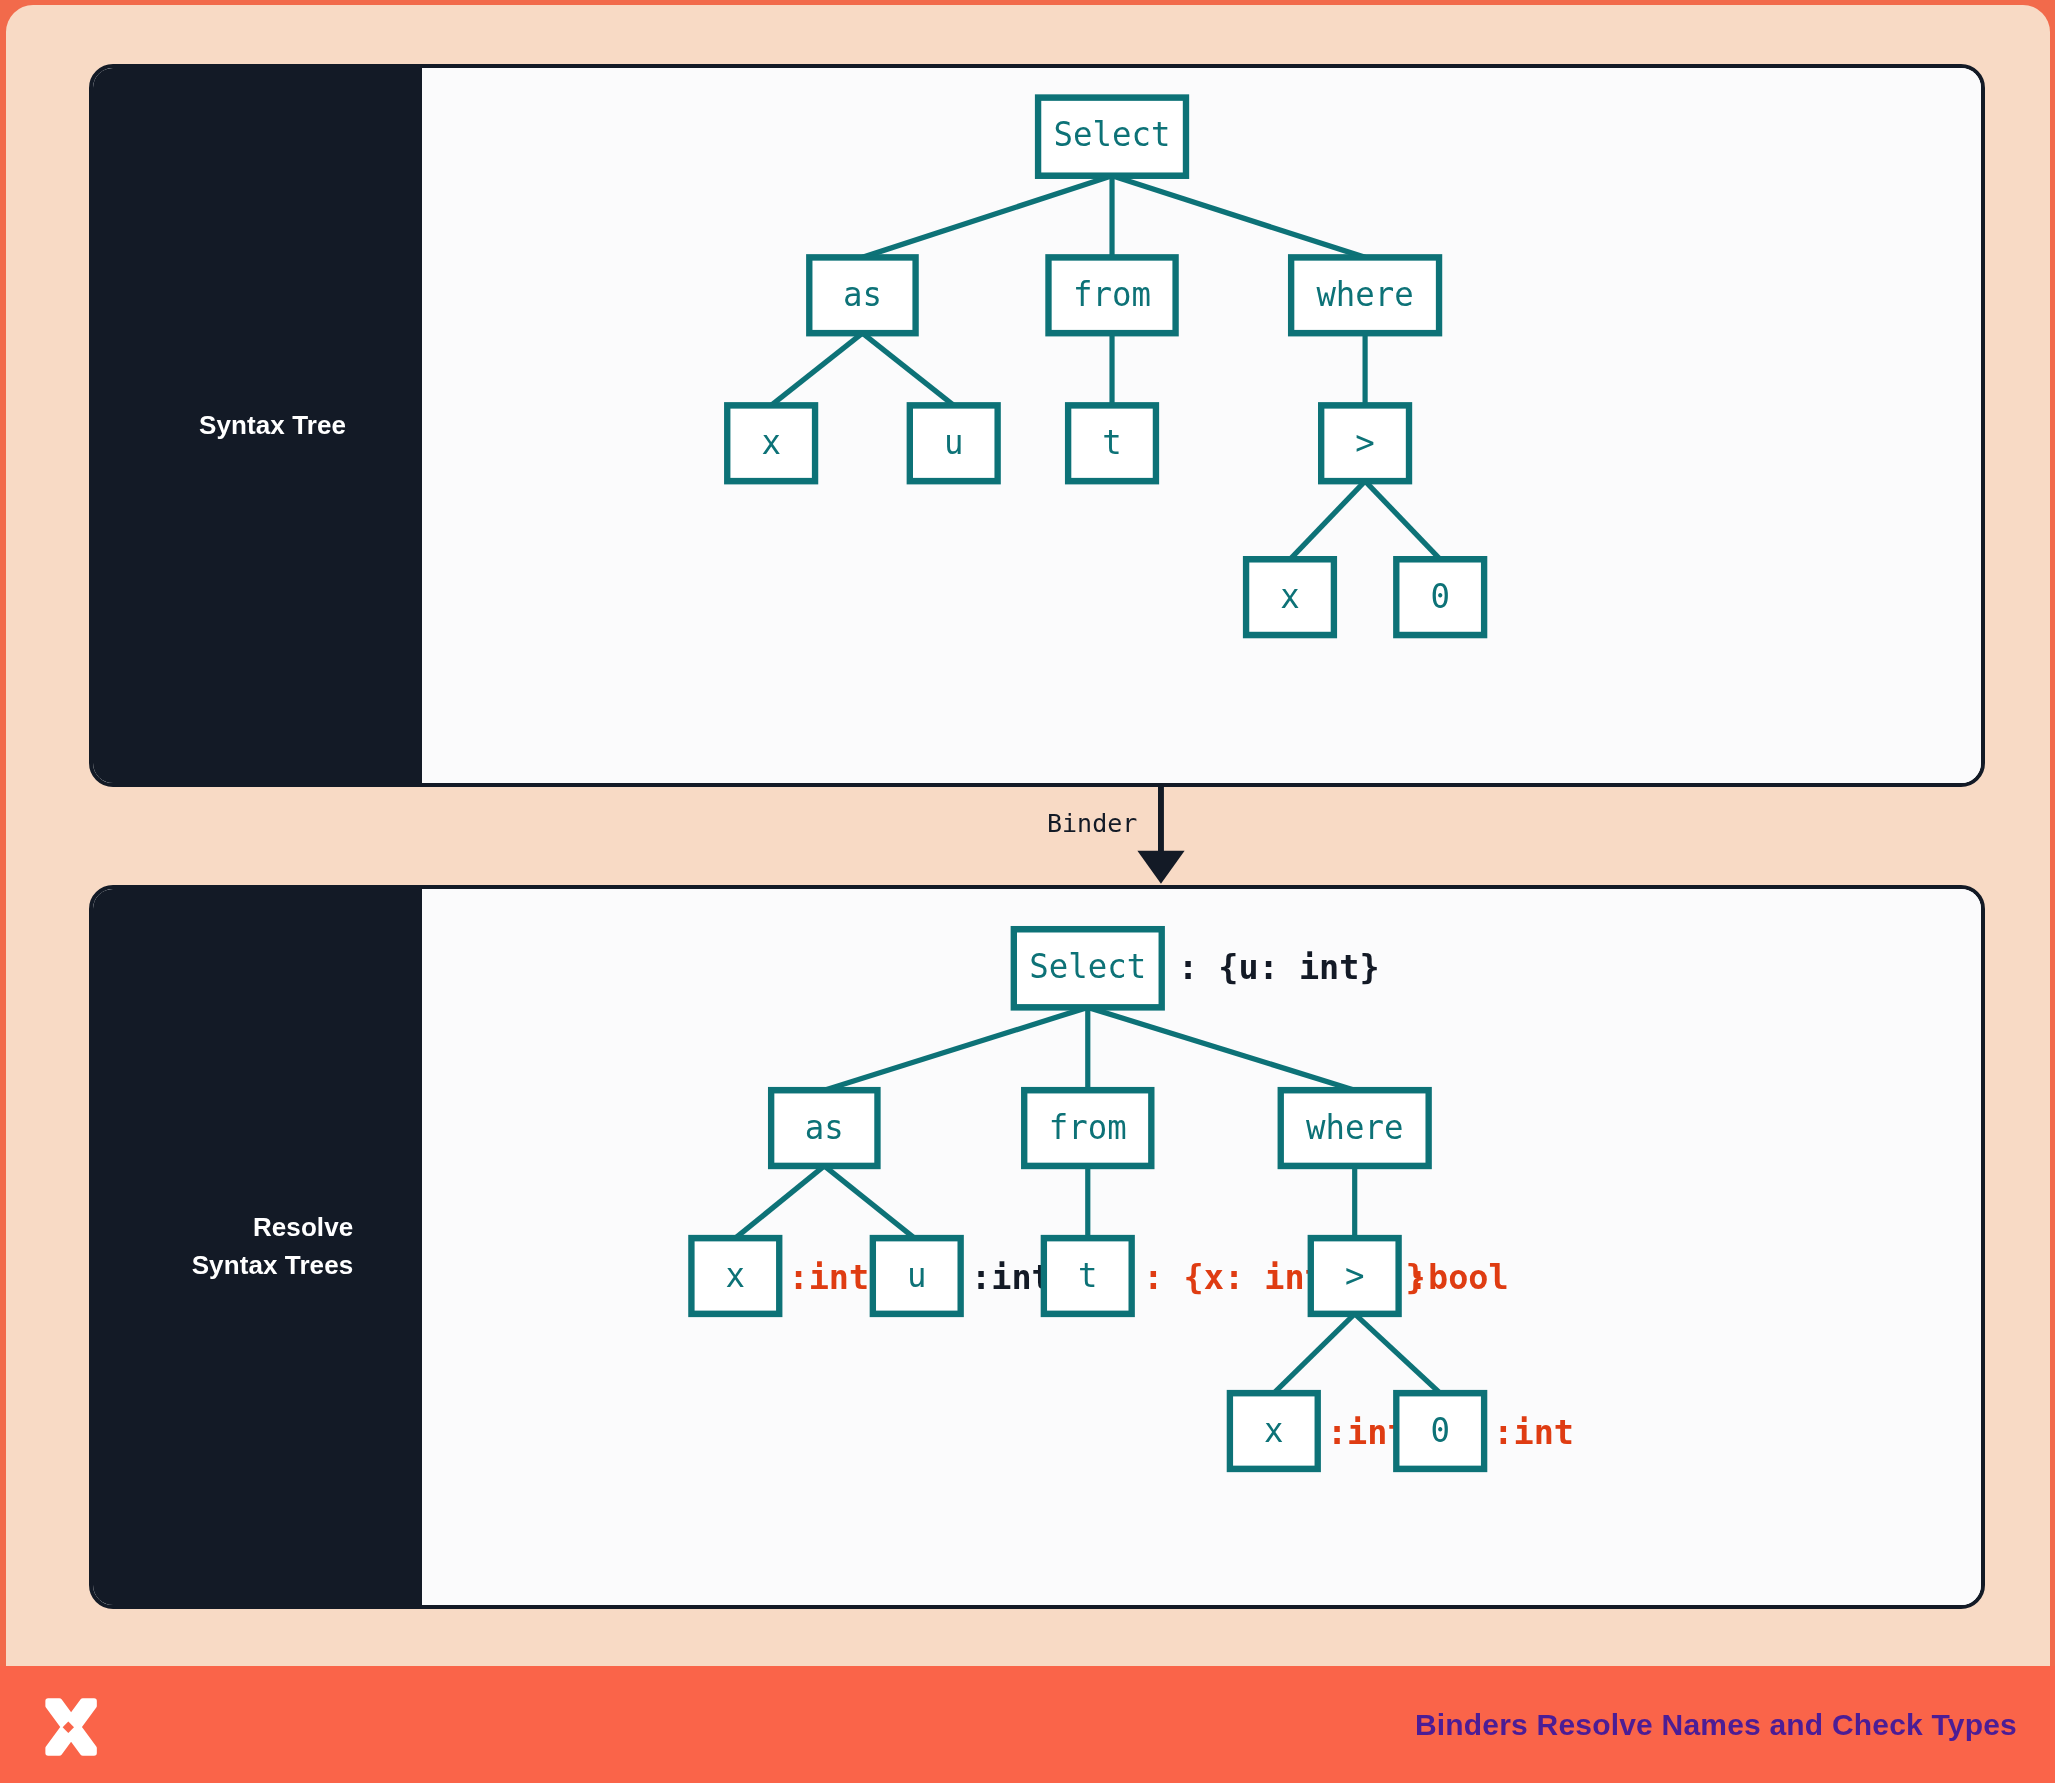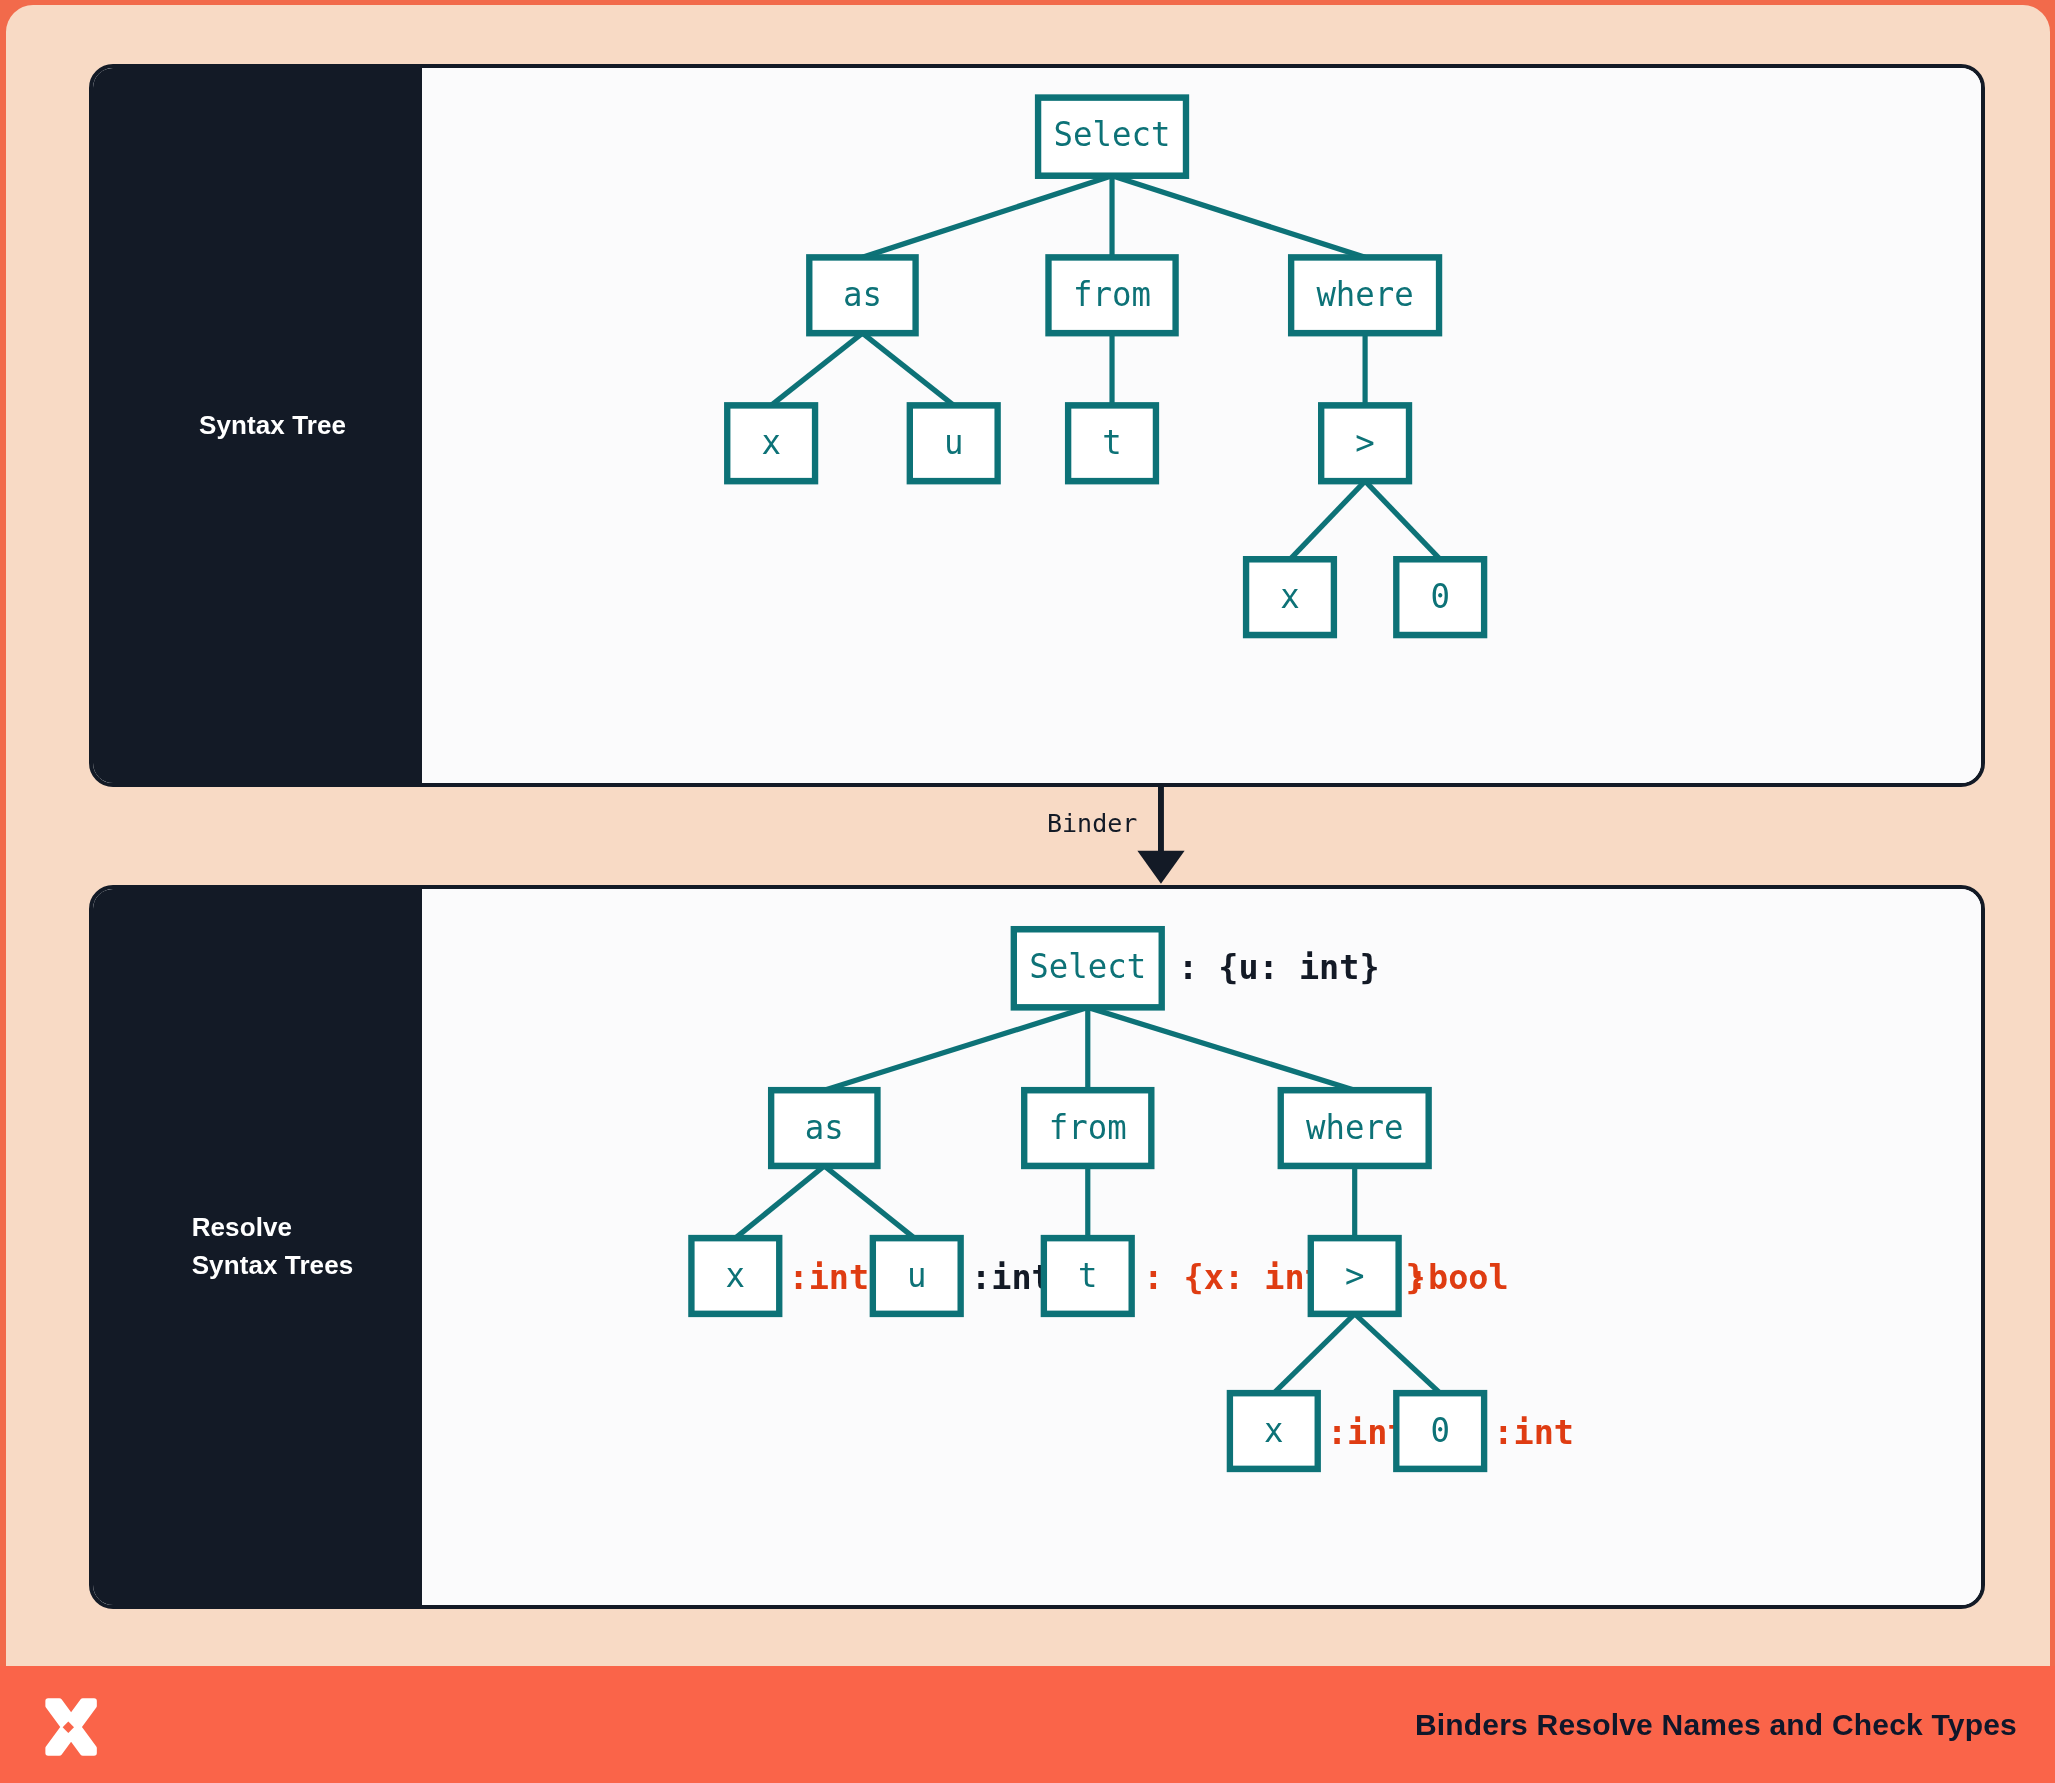--- a/index.html
+++ b/index.html
@@ -37,21 +37,21 @@
     width: 329px; height: 100%;
     background: #131a26;
     display: flex;
     align-items: center;
     justify-content: center;
   }
   .panel-side-label {
     color: #ffffff;
     font-size: 26px;
     font-weight: bold;
-    text-align: left;
+    text-align: right;
     line-height: 1.45;
     letter-spacing: 0.1px;
     margin-left: 30px;
   }
   .panel-body {
     position: absolute;
     left: 329px; top: 0; right: 0; bottom: 0;
     background: #fbfbfc;
     margin-left: 36px;
   }
@@ -83,21 +83,21 @@
     display: flex; align-items: center;
   }
   .footer-logo {
     position: absolute;
     left: 37px; top: 30px;
     width: 62px; height: 62px;
   }
   .footer-title {
     position: absolute;
     right: 39px;
-    color: #0f172a;
+    color: #4c1d95;
     font-size: 30px;
     font-weight: bold;
     letter-spacing: 0.2px;
   }
 </style>
 </head>
 <body>
 
 <div class="slide">
   <div class="canvas"></div>

